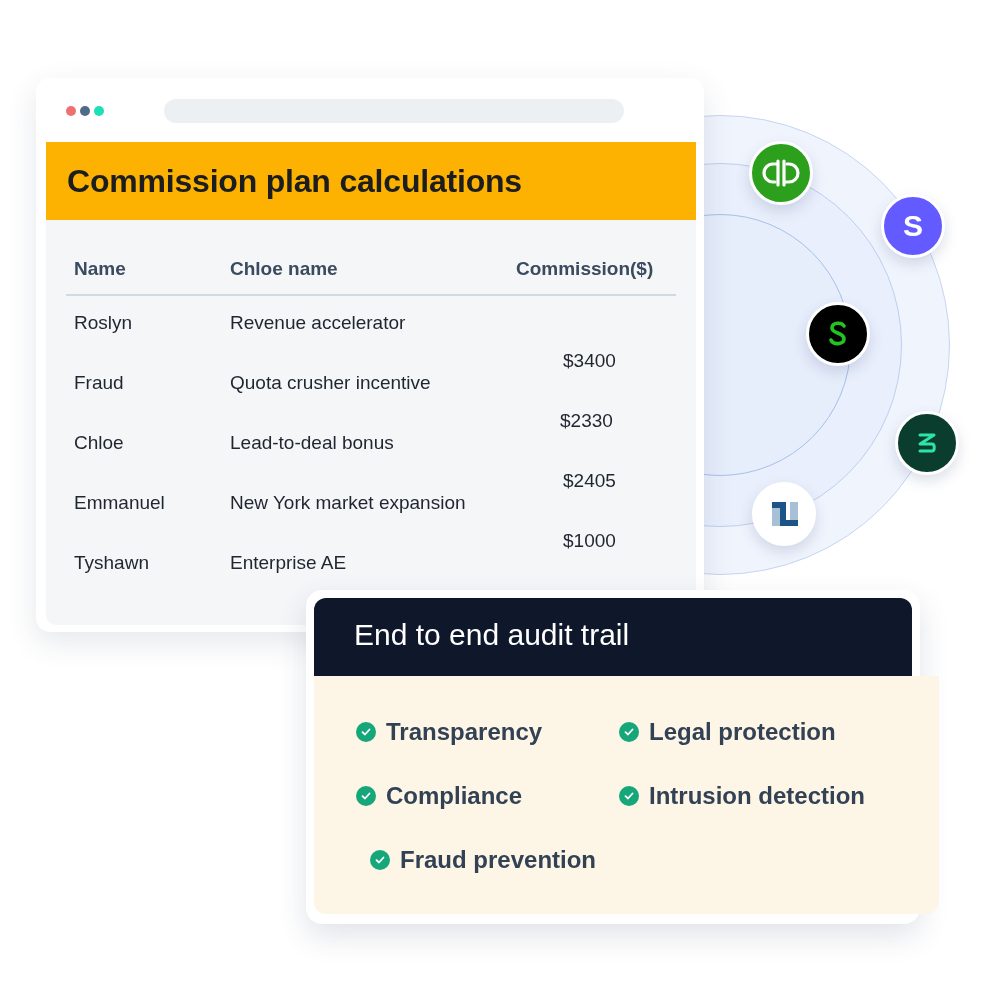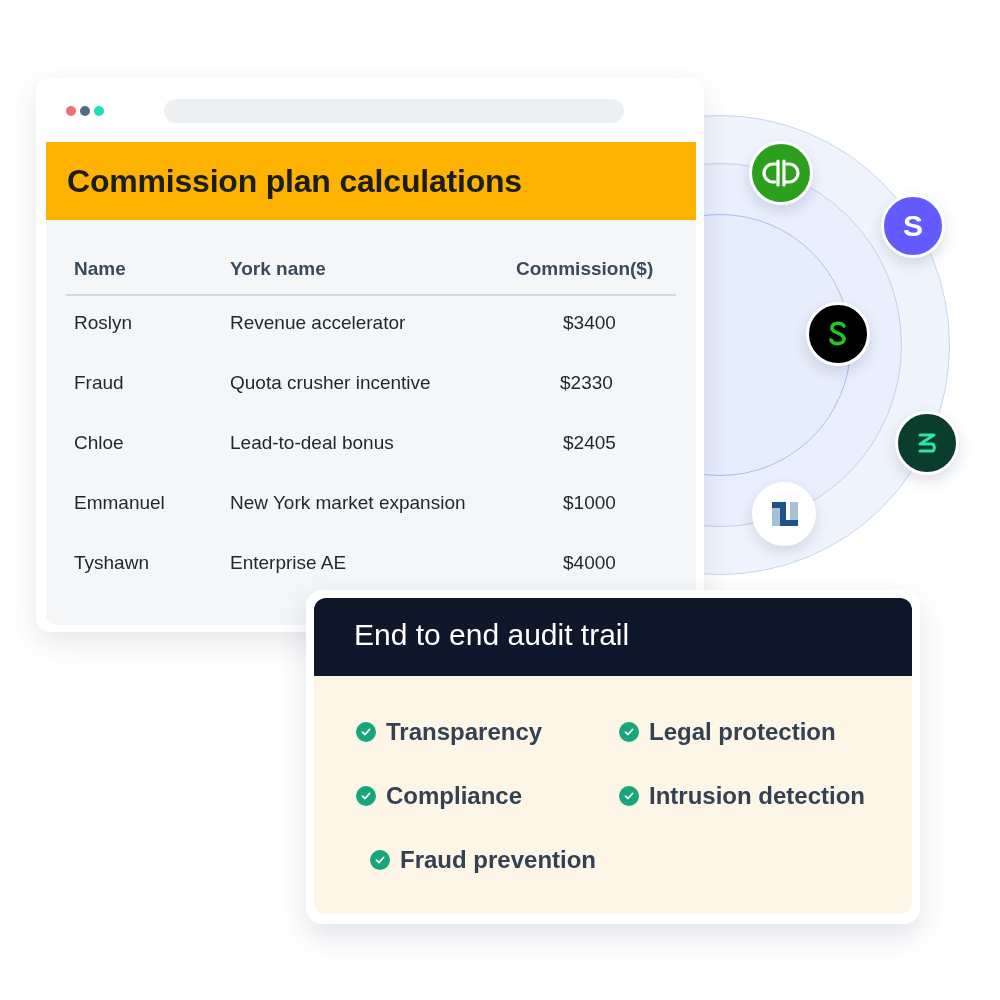--- a/index.html
+++ b/index.html
@@ -41,38 +41,38 @@
   }
   .table-area {
     position: absolute; left: 10px; top: 142px; width: 650px; height: 405px;
     background: #f4f6f8; border-bottom-left-radius: 10px; border-bottom-right-radius: 10px;
   }
   .thead { position: absolute; left: 20px; top: 38px; width: 610px; height: 36px; border-bottom: 2px solid #d0d9e4; }
   .th { position: absolute; top: 0; font-size: 19px; font-weight: 700; color: #3b4a5e; }
   .row { position: absolute; left: 20px; width: 610px; height: 30px; }
   .td { position: absolute; top: 0; font-size: 19px; color: #1f2630; }
   .c1 { left: 8px; } .c2 { left: 164px; } .c3 { left: 450px; }
-  .amt { left: 497px; }
+  .amt { left: 497px; margin-top: 38px; }
 
   .audit-card {
     position: absolute; left: 306px; top: 590px; width: 614px; height: 334px;
     background: #ffffff; border-radius: 16px;
     box-shadow: 0 12px 30px rgba(40,60,90,0.14);
   }
   .audit-head {
     position: absolute; left: 8px; top: 8px; width: 598px; height: 78px;
     background: #0f172a; border-top-left-radius: 12px; border-top-right-radius: 12px;
   }
   .audit-head h2 {
     margin: 0; position: absolute; left: 40px; top: 20px;
     font-size: 30px; font-weight: 500; color: #ffffff;
   }
   .audit-body {
     position: absolute; left: 8px; top: 86px; width: 598px; height: 238px;
-    background: #fdf6e6; border-bottom-left-radius: 12px; border-bottom-right-radius: 12px;
+    background: #fdf6e6; border-bottom-left-radius: 12px; border-bottom-right-radius: 12px; padding-left: 27px;
   }
   .feat { position: absolute; display: flex; align-items: center; gap: 10px; }
   .check { width: 20px; height: 20px; border-radius: 50%; background: #15a67a; display: flex; align-items: center; justify-content: center; }
   .feat span.lbl { font-size: 24px; font-weight: 700; color: #334155; }
 </style>
 </head>
 <body>
 
 <div class="orbit-bg"></div>
 <div class="orbit mid"></div>
@@ -117,21 +117,21 @@
   </div>
   <div class="urlbar"></div>
 
   <div class="banner">
     <h1>Commission plan calculations</h1>
   </div>
 
   <div class="table-area">
     <div class="thead">
       <span class="th c1">Name</span>
-      <span class="th c2">York name</span>
+      <span class="th c2">Chloe name</span>
       <span class="th c3">Commission($)</span>
     </div>
 
     <div class="row" style="top:92px">
       <span class="td c1">Roslyn</span>
       <span class="td c2">Revenue accelerator</span>
       <span class="td amt">$3400</span>
     </div>
     <div class="row" style="top:152px">
       <span class="td c1">Fraud</span>

